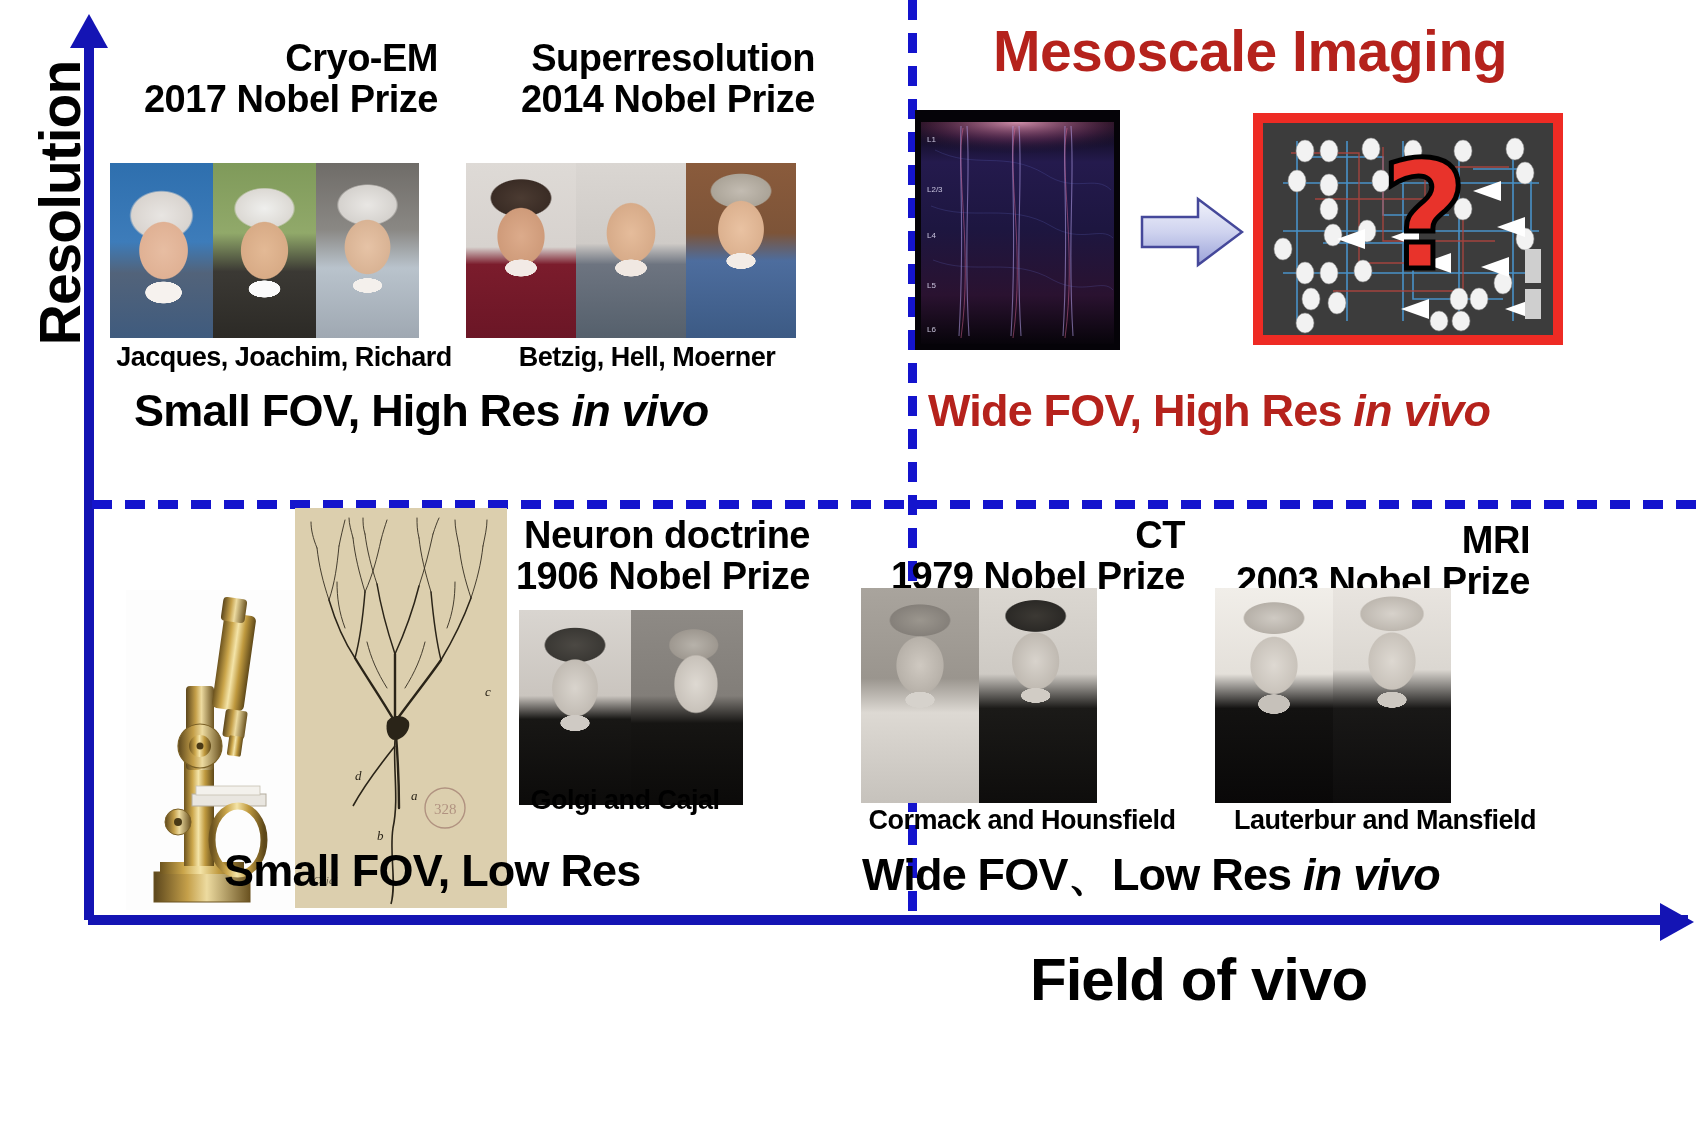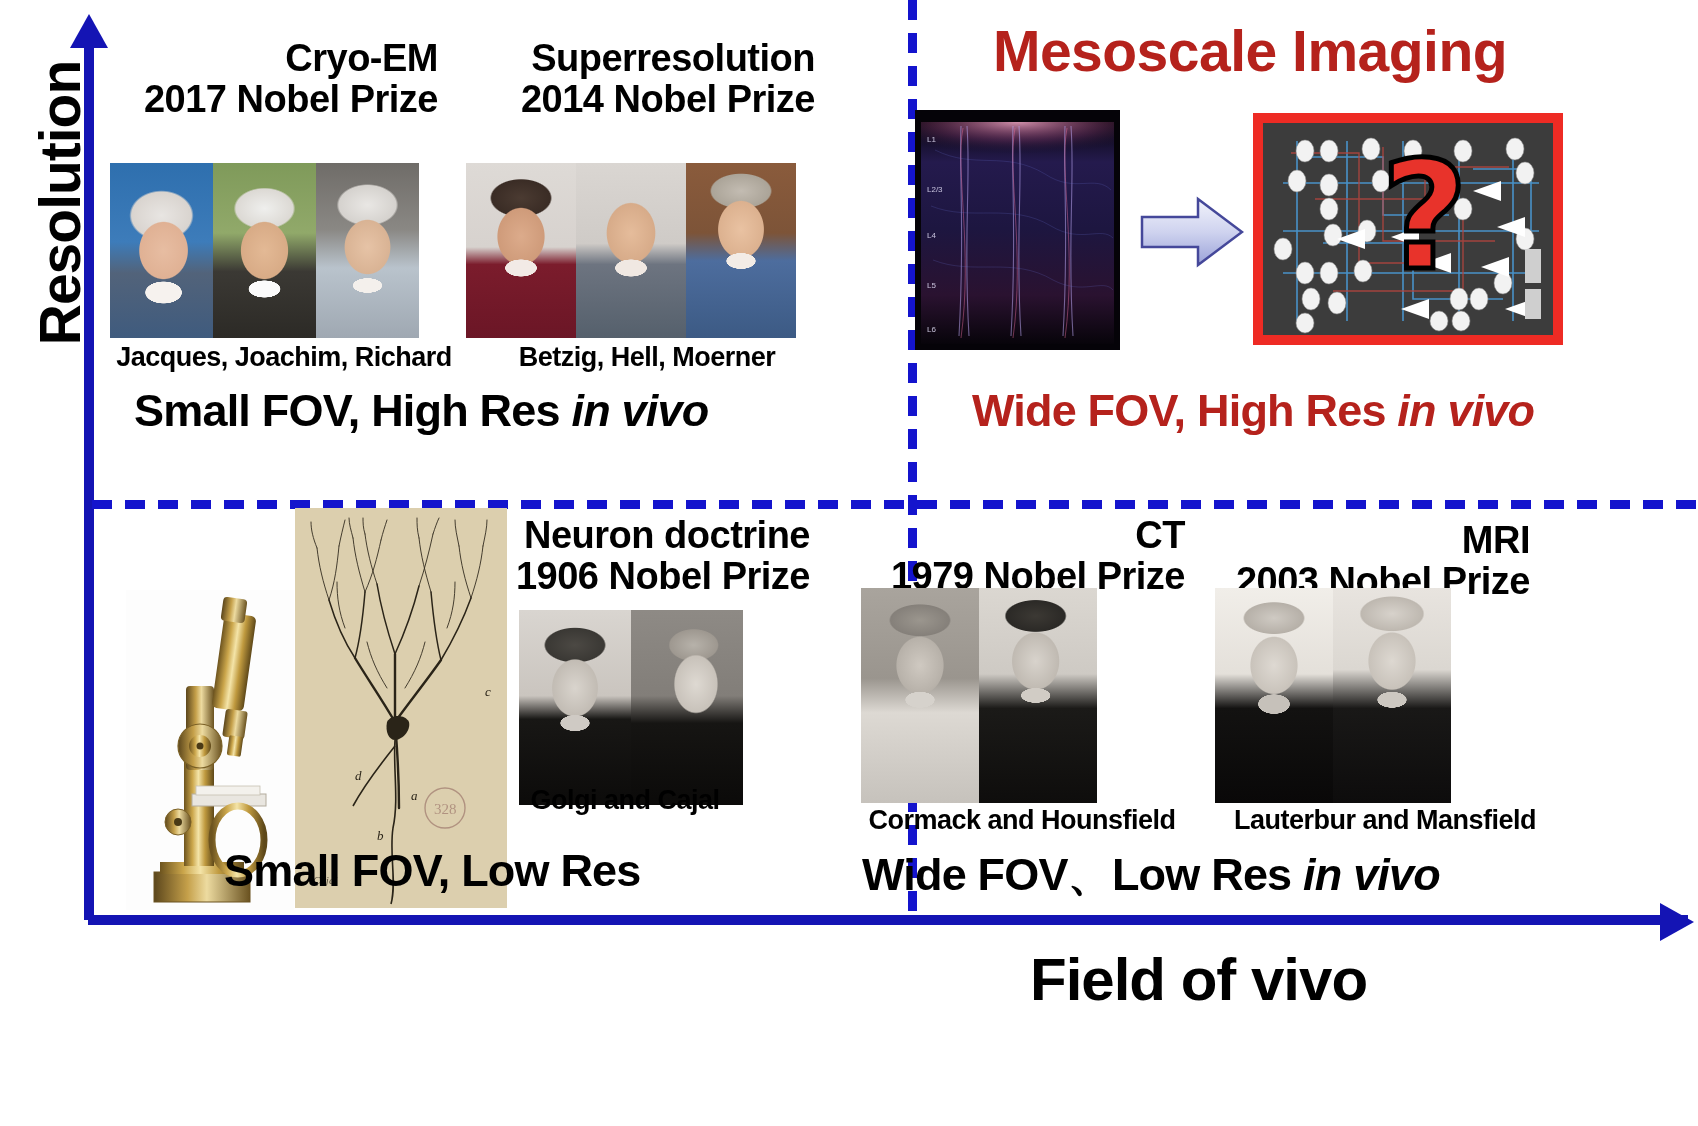--- a/index.html
+++ b/index.html
@@ -331,21 +331,21 @@
           </g>
           <g fill="#cfcfcf">
             <rect x="262" y="126" width="16" height="34"></rect>
             <rect x="262" y="166" width="16" height="30"></rect>
           </g>
         </svg>
         <div id="meso-question">?</div>
       </div>
     </div>
 
-    <div class="summary red" style="position:absolute;left:928px;top:385px;margin-left:44px;">
+    <div class="summary red" style="position:absolute;left:928px;top:385px;">
       <span>Wide FOV, High Res </span><span class="ital">in vivo</span>
     </div>
   </div>
 
   <div>
 
     <div id="microscope">
       <svg width="168" height="320" viewBox="0 0 168 320">
         <defs>
           <linearGradient id="br" x1="0" y1="0" x2="1" y2="0">

